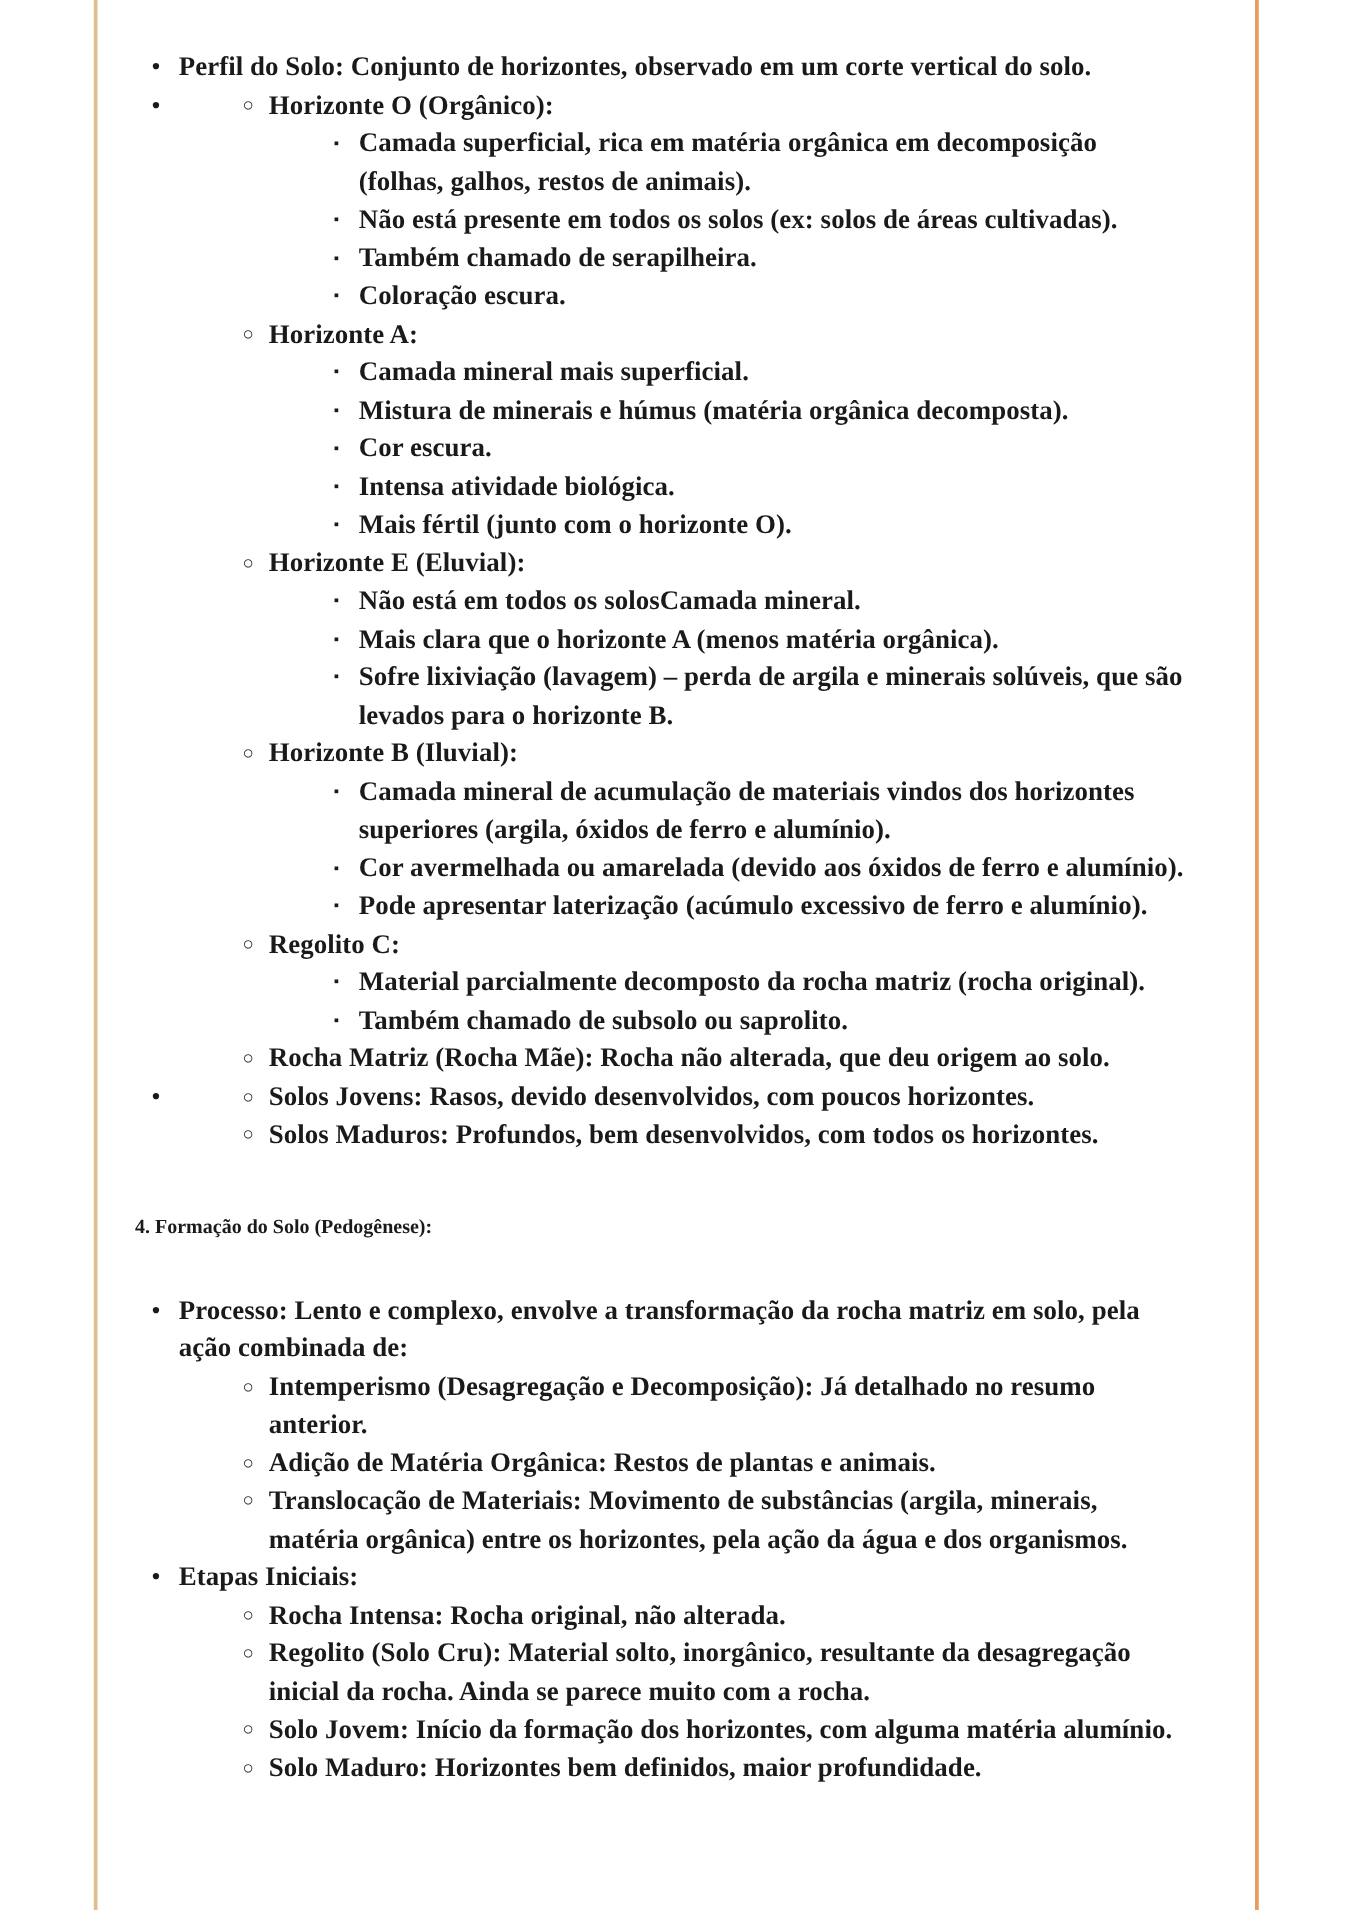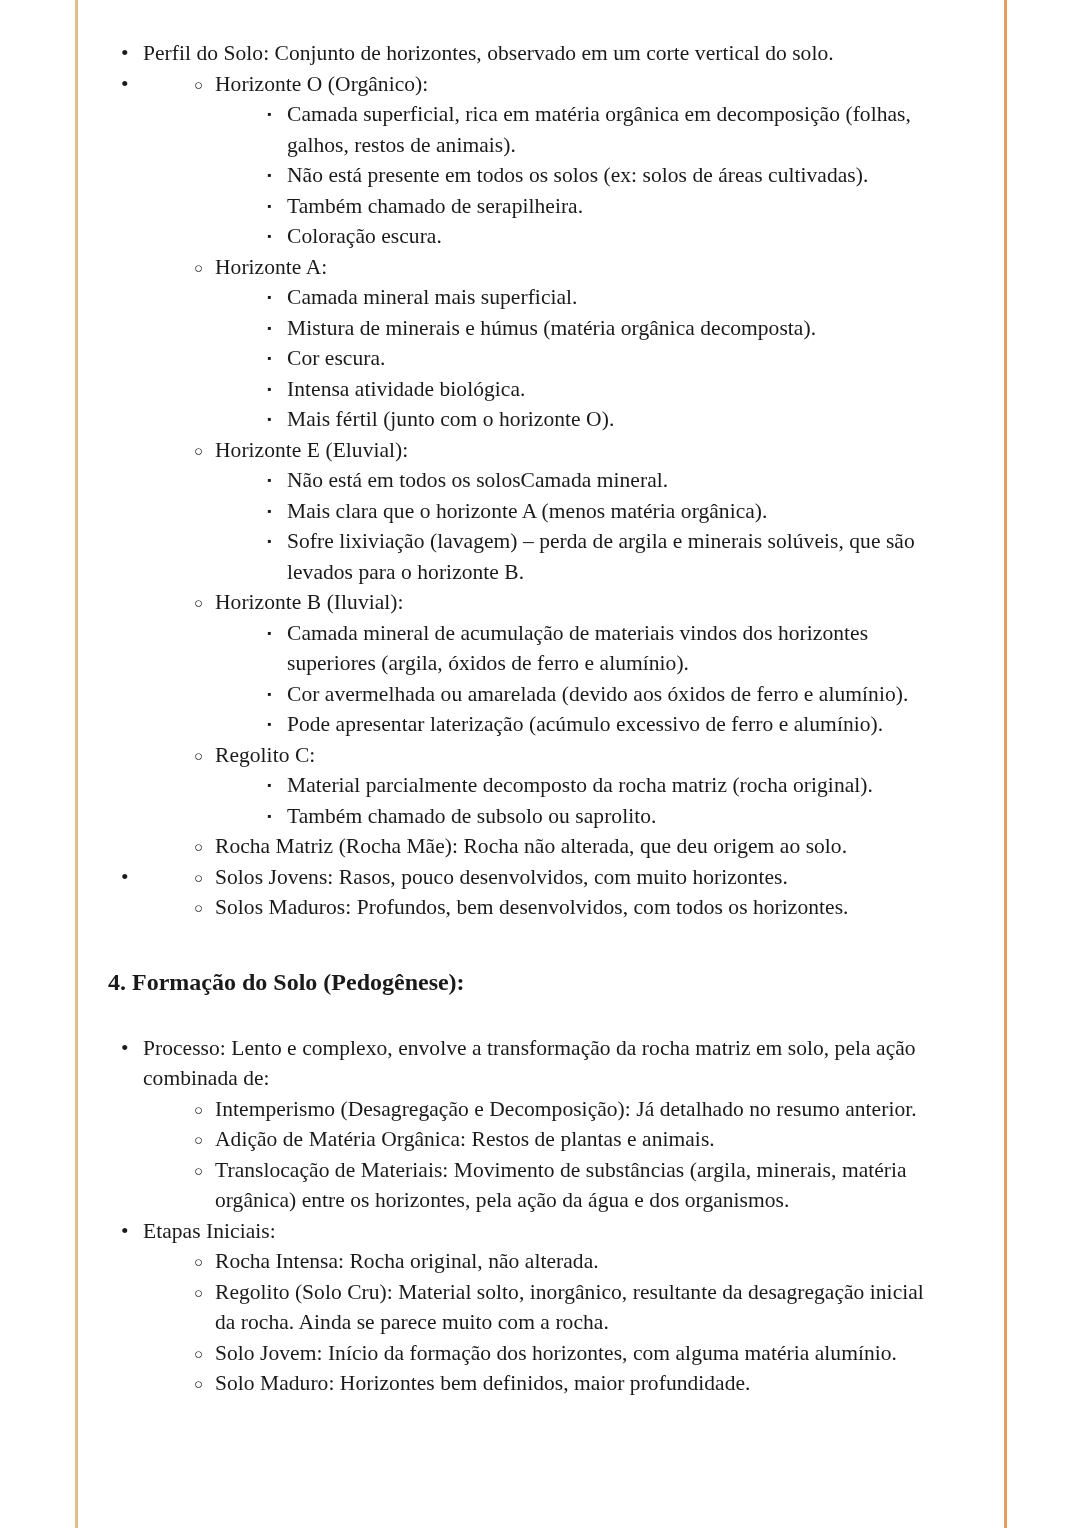--- a/index.html
+++ b/index.html
@@ -94,24 +94,25 @@
   ul.lvl3 > li > .mk {
     position: absolute;
     left: 14px;
     top: 0;
     font-size: 12px;
     line-height: 31px;
   }
 
   .txt {
     display: block;
+    font-weight: bold;
   }
 
   h2.section-heading {
-    font-size: 24px;
+    font-size: 16px;
     font-weight: bold;
     line-height: 30px;
     margin: 0;
     padding: 0;
   }
 
   .gap-before-heading { height: 44px; }
   .gap-after-heading  { height: 36px; }
 </style>
 </head>
@@ -245,21 +246,21 @@
           </li>
 
         </ul>
       </li>
 
       <li>
         <span class="mk">•</span>
         <ul class="lvl2">
           <li>
             <span class="mk">○</span>
-            <span class="txt">Solos Jovens: Rasos, pouco desenvolvidos, com muito horizontes.</span>
+            <span class="txt">Solos Jovens: Rasos, devido desenvolvidos, com poucos horizontes.</span>
           </li>
           <li>
             <span class="mk">○</span>
             <span class="txt">Solos Maduros: Profundos, bem desenvolvidos, com todos os horizontes.</span>
           </li>
         </ul>
       </li>
 
     </ul>
 

